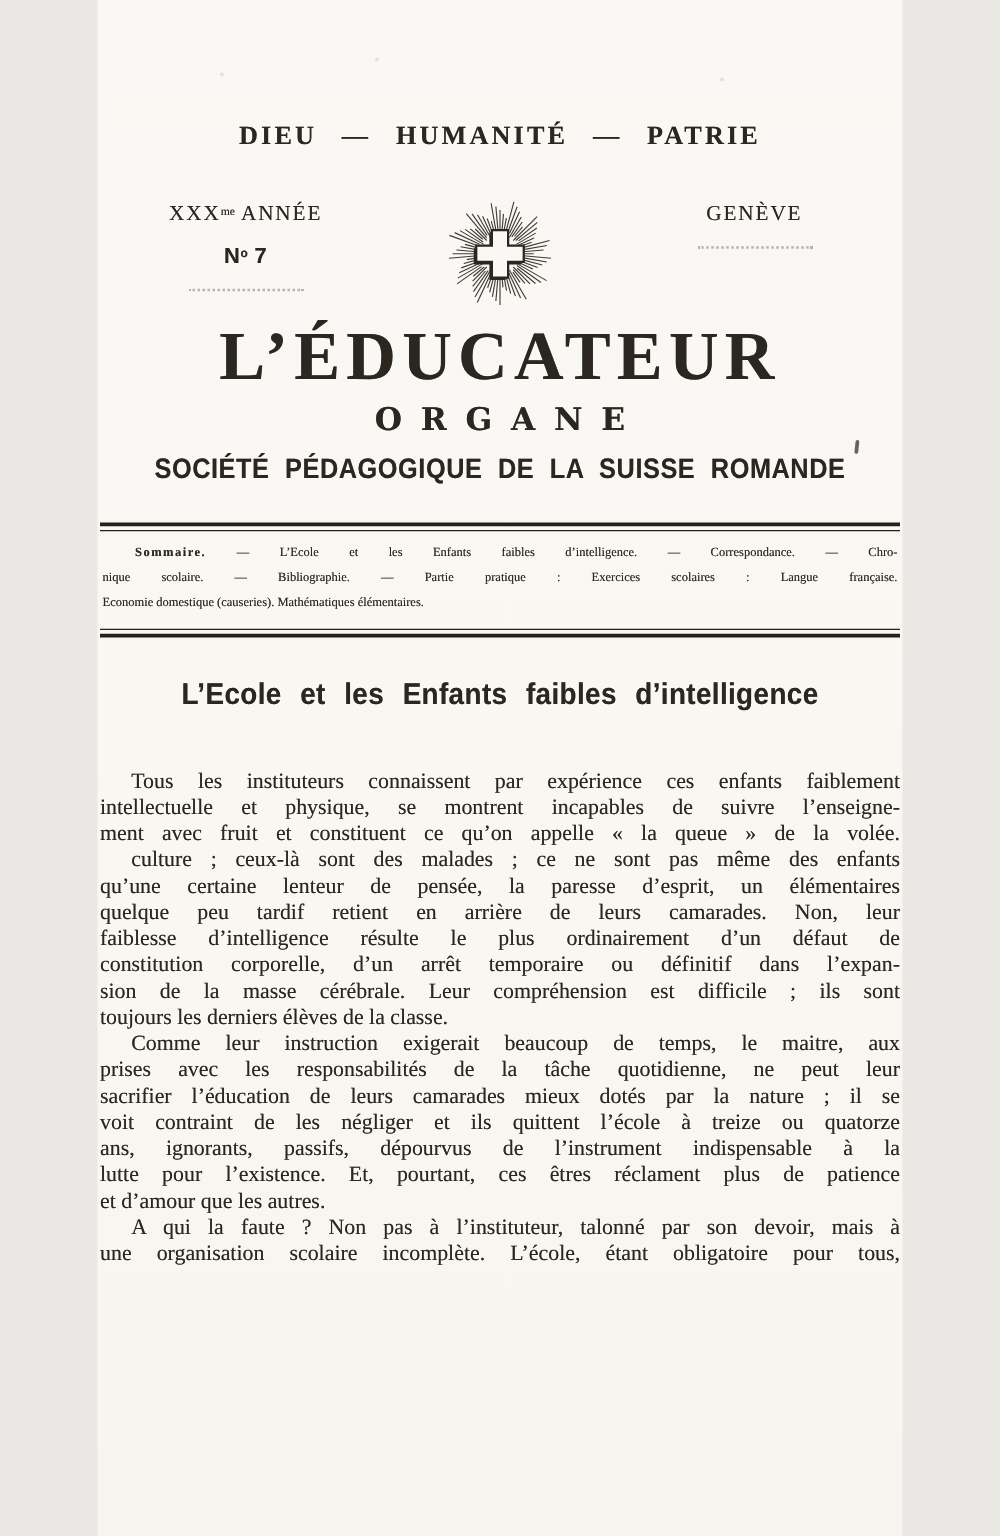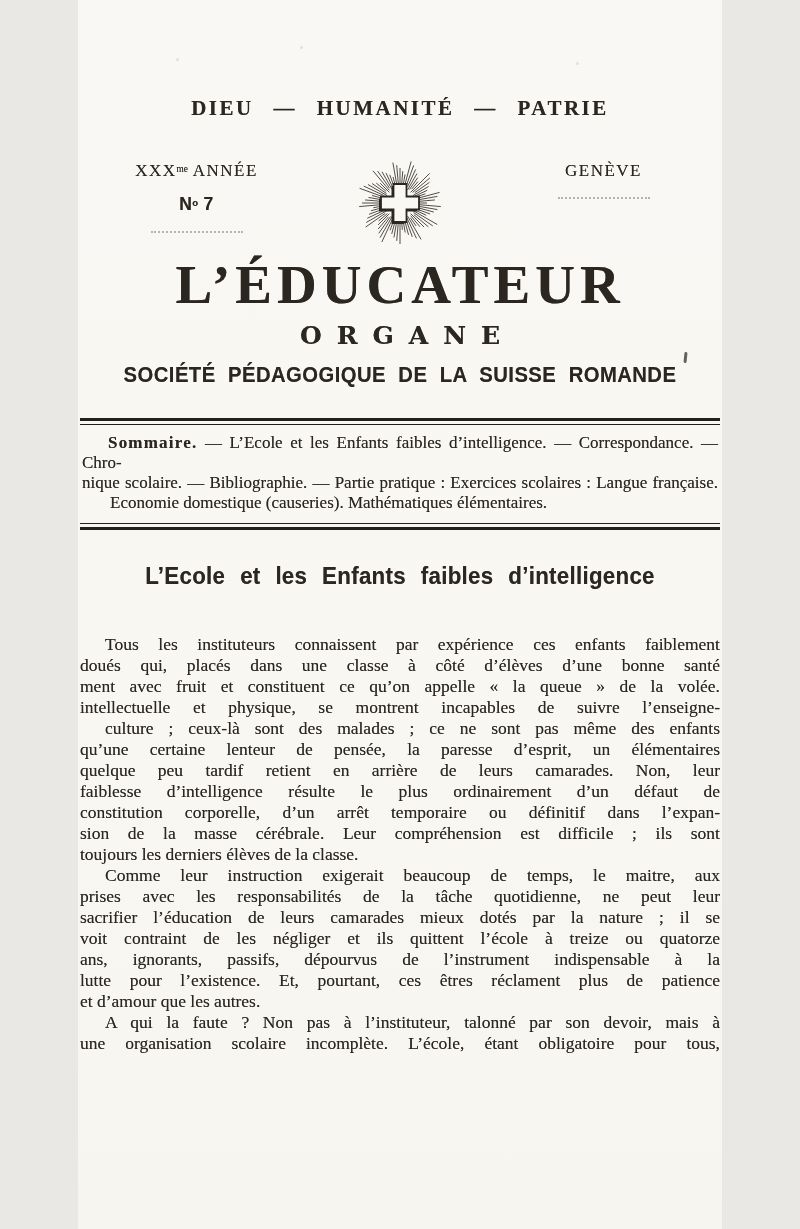--- a/index.html
+++ b/index.html
@@ -57,23 +57,23 @@
     font-weight:bold;font-size:22.5px;letter-spacing:.5px;word-spacing:7px;
     transform:scaleX(.9);transform-origin:center;
     white-space:nowrap;
   }
 
   
   .rule-a{margin-top:30px;height:3px;border-top:3px solid #23201c;border-bottom:1px solid #23201c;}
   .rule-b{height:3px;border-top:1px solid #23201c;border-bottom:3px solid #23201c;}
 
   
-  .sommaire{padding:8px 2px 10px;font-size:17px;line-height:20px;}
+  .sommaire{padding:8px 2px 10px;font-size:10px;line-height:20px;}
   .sommaire .sline{text-align:justify;text-align-last:justify;}
-  .sommaire .sline.short-last{text-align-last:left;margin-left:28px;}
+  .sommaire .sline.short-last{text-align-last:left;}
   .sommaire .sline.first{text-indent:26px;}
   .sommaire-label{font-weight:bold;letter-spacing:1.2px;}
 
   
   .article-title{
     margin-top:32px;text-align:center;
     font-family:"Liberation Sans","DejaVu Sans",sans-serif;
     font-weight:bold;font-size:24px;letter-spacing:.3px;word-spacing:9px;
     transform:scaleX(.93);transform-origin:center;white-space:nowrap;
   }
@@ -200,23 +200,22 @@
       <div class="sline short-last">Economie domestique (causeries). Mathématiques élémentaires.</div>
     </div>
 
     <div class="rule-b"></div>
 
     <div class="article-title">L’Ecole et les Enfants faibles d’intelligence</div>
 
     <div class="article-body">
         <div class="para">
           <div class="bline">Tous les instituteurs connaissent par expérience ces enfants faiblement</div>
-          <div class="bline">doués qui, placés dans une classe à côté d’élèves d’une bonne santé</div>
+          <div class="bline">intellectuelle et physique, se montrent incapables de suivre l’enseigne-</div>
           <div class="bline">ment avec fruit et constituent ce qu’on appelle « la queue » de la volée.</div>
-          <div class="bline">intellectuelle et physique, se montrent incapables de suivre l’enseigne-</div>
         </div>
         <div class="para">
           <div class="bline">culture ; ceux-là sont des malades ; ce ne sont pas même des enfants</div>
           <div class="bline">qu’une certaine lenteur de pensée, la paresse d’esprit, un élémentaires</div>
           <div class="bline">quelque peu tardif retient en arrière de leurs camarades. Non, leur</div>
           <div class="bline">faiblesse d’intelligence résulte le plus ordinairement d’un défaut de</div>
           <div class="bline">constitution corporelle, d’un arrêt temporaire ou définitif dans l’expan-</div>
           <div class="bline">sion de la masse cérébrale. Leur compréhension est difficile ; ils sont</div>
           <div class="bline short-last">toujours les derniers élèves de la classe.</div>
         </div>

